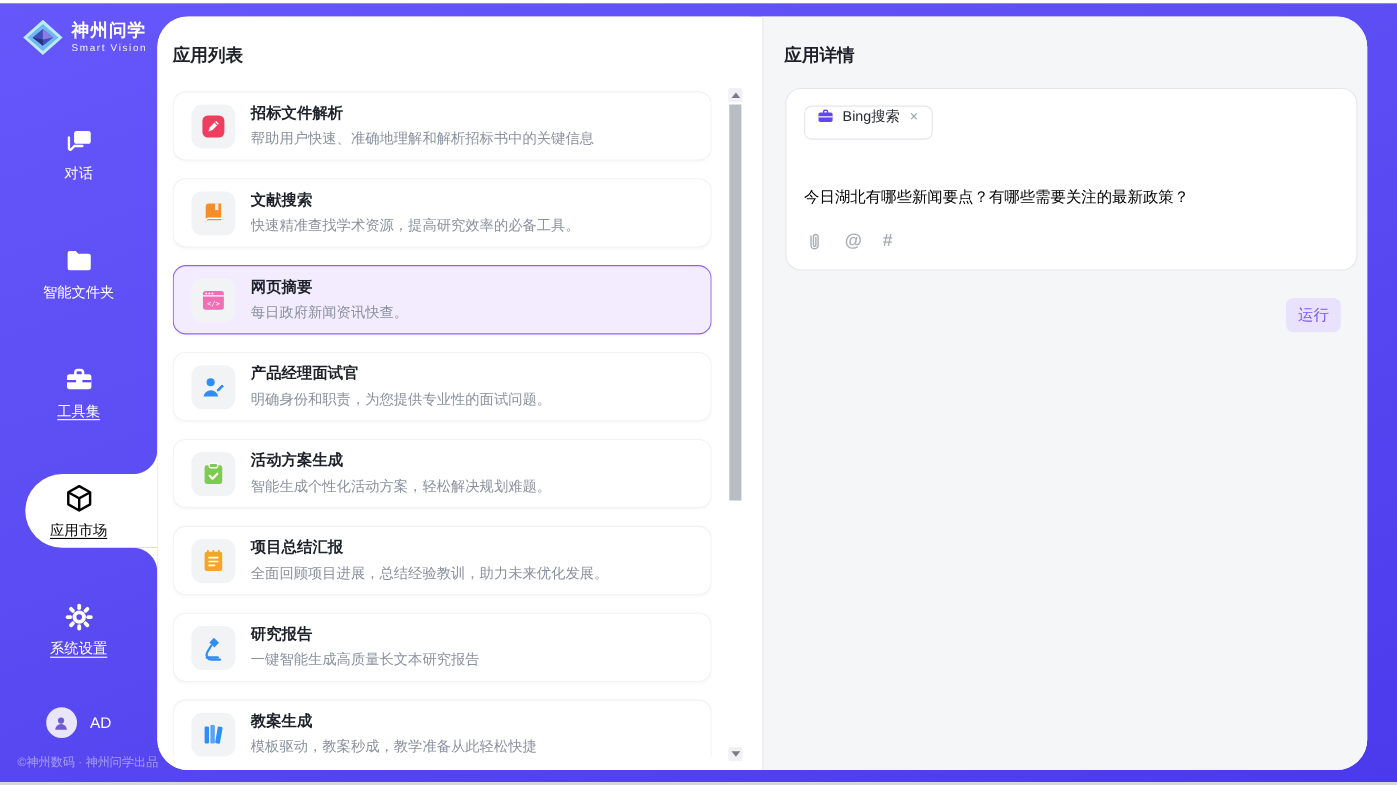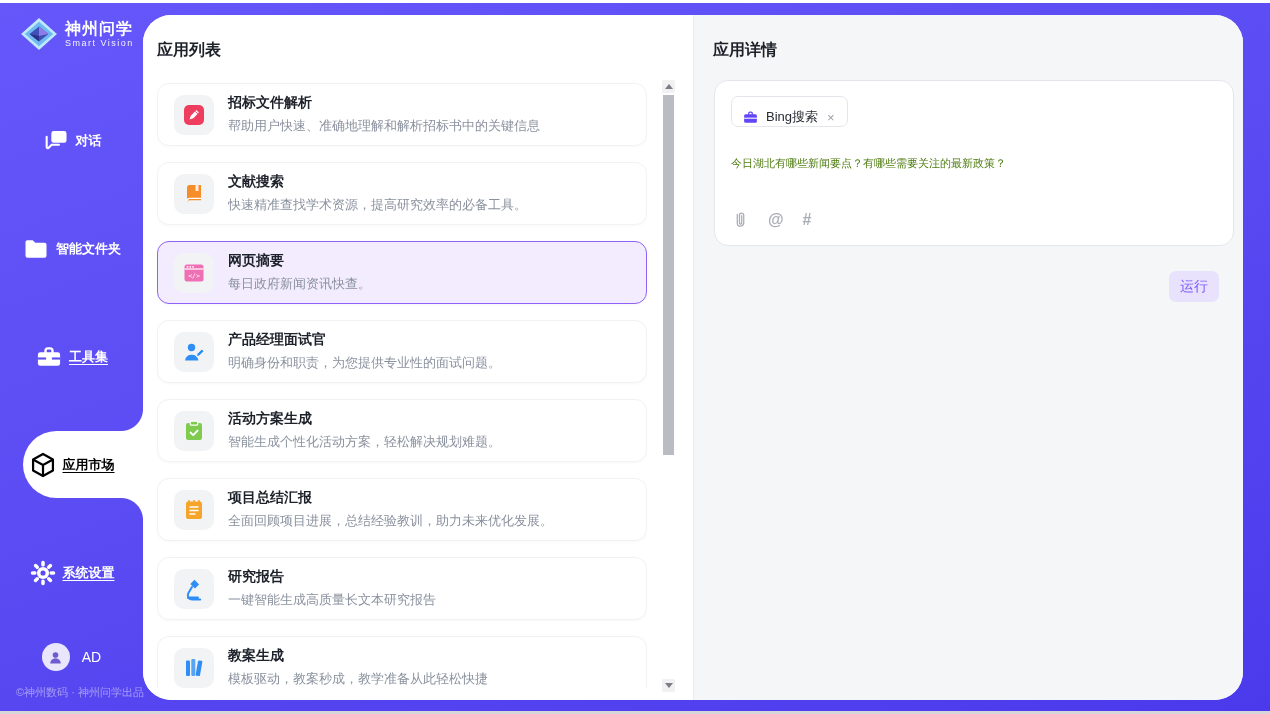--- a/index.html
+++ b/index.html
@@ -13,22 +13,22 @@
   #bottom-edge { position:absolute; left:0; bottom:0; width:100%; height:3px; background:#d6d6da; }
 
   
   #sidebar { position:absolute; left:0; top:3px; width:143px; height:708px; color:#fff; }
   .logo { display:flex; align-items:center; gap:7px; padding:14px 0 0 20px; }
   .logo-gem { width:38px; height:34px; flex:0 0 auto; }
   .logo-name { font-size:16px; font-weight:bold; letter-spacing:1px; line-height:18px; }
   .logo-sub { font-size:9px; letter-spacing:1.5px; opacity:.92; }
 
   nav { position:absolute; top:104px; left:0; width:143px; display:flex; flex-direction:column; gap:41px; }
-  .nav-item { position:relative; height:67px; display:flex; flex-direction:row; align-items:center;
-              justify-content:center; gap:6px; cursor:pointer; color:#fff;font-weight:bold; }
+  .nav-item { position:relative; height:67px; display:flex; flex-direction:column; align-items:center;
+              justify-content:center; gap:6px; cursor:pointer; color:#fff; }
   .nav-item .nicon { width:28px; height:28px; display:flex; align-items:center; justify-content:center; }
   .nav-item .nicon svg { width:28px; height:28px; }
   .nav-label { font-size:13px; }
   .nav-item.underline .nav-label { text-decoration:underline; text-underline-offset:3px; }
   .nav-item.active { color:#000000; }
   .nav-item.active .pill { position:absolute; left:23px; right:0; top:0; bottom:0;
        background:#fff; border-radius:34px 0 0 34px; z-index:0; }
   .nav-item.active .pill::before { content:''; position:absolute; right:0; top:-22px; width:22px; height:22px;
        background:radial-gradient(circle at 0 0, rgba(0,0,0,0) 21.5px, #fff 22.5px); }
   .nav-item.active .pill::after { content:''; position:absolute; right:0; bottom:-22px; width:22px; height:22px;
@@ -74,26 +74,26 @@
             border-bottom:5px solid #7a7d85; }
   .tri-down { width:0; height:0; border-left:4px solid transparent; border-right:4px solid transparent;
               border-top:5px solid #7a7d85; }
   .sb-thumb { position:absolute; left:1px; top:15px; width:11px; height:360px; background:#b9bcc2; cursor:grab; }
 
   
   #detail-panel { flex:1; background:#f5f6f8; border-left:1px solid #ececf0; position:relative; }
   #detail-panel .panel-title { position:absolute; left:19px; top:25px; }
   .detail-card { position:absolute; left:20px; top:65px; width:520px; height:166px; background:#fff;
                  border:1px solid #e5e6eb; border-radius:14px; padding:15px 16px; }
-  .tool-tag { display:inline-flex; align-items:flex-end; gap:7px; height:31px; padding:0 10px;
+  .tool-tag { display:inline-flex; align-items:flex-start; gap:7px; height:31px; padding:0 10px;
               border:1px solid #e5e6eb; border-radius:7px; background:#fff; }
   .tool-tag svg { width:17px; height:17px; }
   .tag-label { font-size:13px; color:#272b33; }
   .tag-close { font-size:13px; color:#9aa0a9; cursor:pointer; line-height:1; padding:2px; }
-  .query-text { margin-top:26px; font-size:11px; color:#4d7c0f; }
+  .query-text { margin-top:44px; font-size:14px; color:#000000; }
   .attach-row { position:absolute; left:17px; bottom:16px; display:flex; align-items:center; gap:19px;
                 color:#a9adb5; }
   .attach-row svg { width:17px; height:19px; display:block; }
   .glyph-btn { font-size:16px; color:#a9adb5; cursor:pointer; font-weight:bold; }
   .run-btn { position:absolute; right:24px; top:256px; width:50px; height:31px; background:#e9e2fd;
              color:#7b5af6; border:none; border-radius:7px; font-size:14px; cursor:pointer;
              font-family:inherit; }
 </style>
 </head>
 <body>

